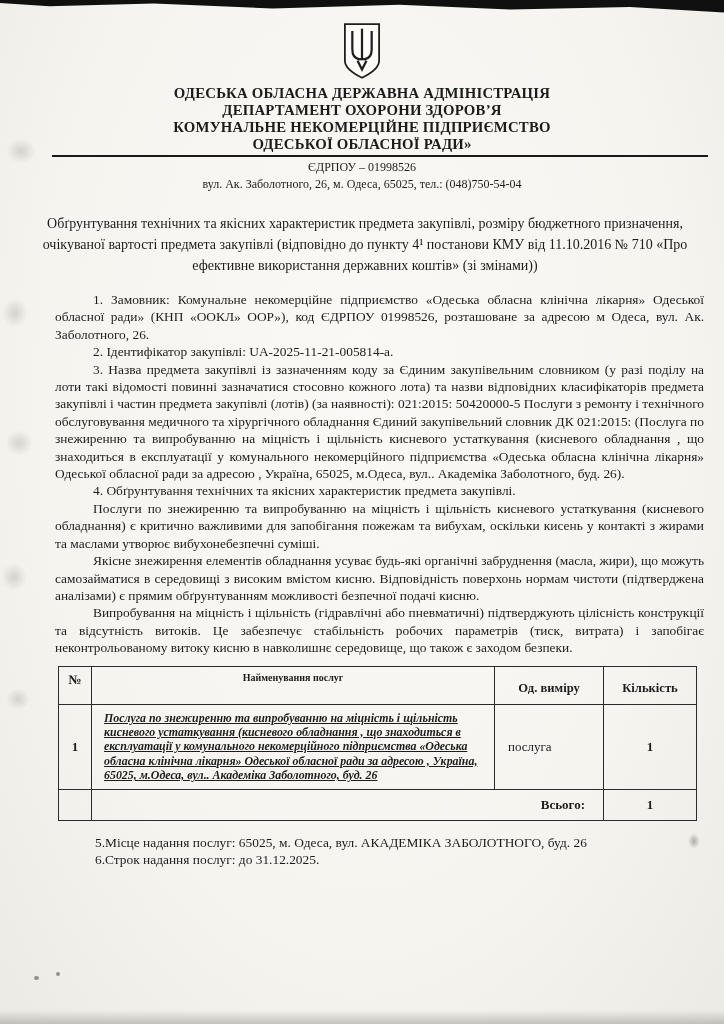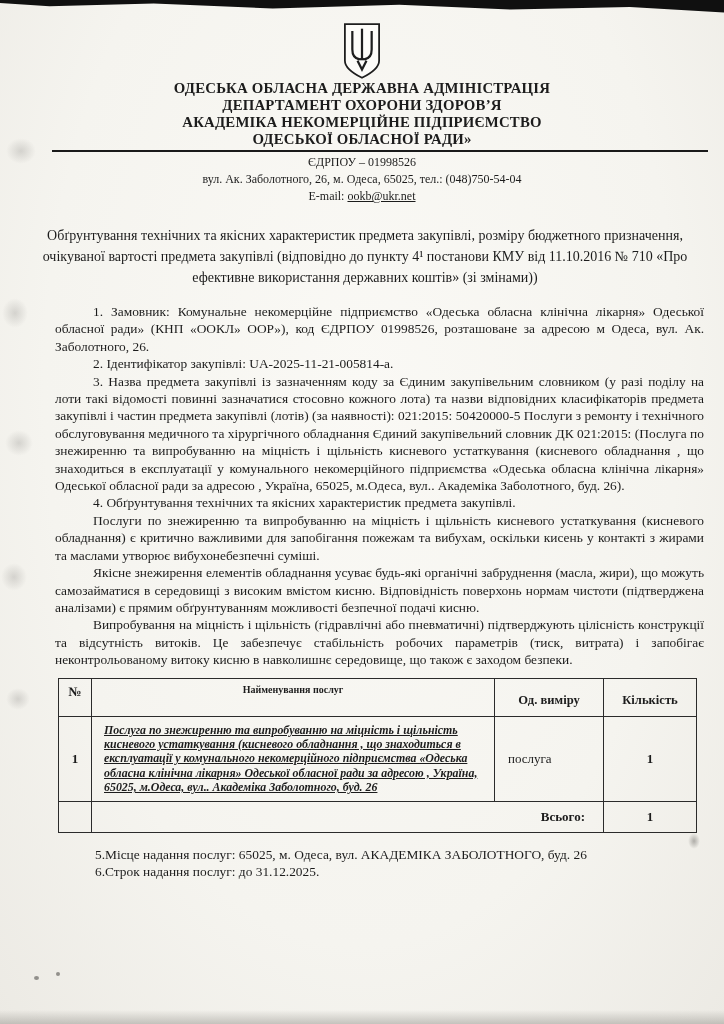--- a/index.html
+++ b/index.html
@@ -20,21 +20,21 @@
     position:absolute;bottom:0;left:0;width:100%;height:14px;
     background:linear-gradient(180deg,rgba(160,158,152,0) 0%,rgba(150,148,142,0.5) 100%);
     z-index:5;
   }
   .smudge{position:absolute;border-radius:50%;
     background:radial-gradient(ellipse,rgba(140,138,134,0.30) 0%,rgba(140,138,134,0) 70%);}
   .dot{position:absolute;width:5px;height:4px;border-radius:50%;background:rgba(70,68,64,0.55);}
   
   .header{text-align:center;padding-top:22px;position:relative;z-index:2;}
   .emblem{display:block;margin:0 auto;}
-  .org{font-weight:bold;font-size:14.8px;line-height:17px;letter-spacing:0.2px;}
+  .org{margin-top:5px;font-weight:bold;font-size:14.8px;line-height:17px;letter-spacing:0.2px;}
   .org div{white-space:nowrap;}
   .divider{border:none;border-top:2px solid #1a1a1a;margin:2px 16px 0 52px;}
   .sub{font-size:12px;line-height:14px;margin-top:3px;}
   .sub .u{text-decoration:underline;}
   
   .doc-title{
     margin:22px 24px 0 30px;text-align:center;font-weight:normal;
     font-size:14px;line-height:21px;
   }
   
@@ -80,27 +80,26 @@
       <path d="M17,12 V37 C17,45 21,49 26,50"></path>
       <path d="M43,12 V37 C43,45 39,49 34,50"></path>
       <path d="M30,9 V50"></path>
       <path d="M24,50 H36"></path>
       <path d="M24,52 L30,64 L36,52"></path>
     </g>
   </svg>
   <div class="org">
     <div>ОДЕСЬКА ОБЛАСНА ДЕРЖАВНА АДМІНІСТРАЦІЯ</div>
     <div>ДЕПАРТАМЕНТ ОХОРОНИ ЗДОРОВ’Я</div>
-    <div>АКАДЕМІКА НЕКОМЕРЦІЙНЕ ПІДПРИЄМСТВО</div>
+    <div>КОМУНАЛЬНЕ НЕКОМЕРЦІЙНЕ ПІДПРИЄМСТВО</div>
     <div>ОДЕСЬКОЇ ОБЛАСНОЇ РАДИ»</div>
   </div>
   <hr class="divider">
   <div class="sub">ЄДРПОУ – 01998526</div>
   <div class="sub">вул. Ак. Заболотного, 26,  м. Одеса, 65025,  тел.: (048)750-54-04</div>
-  <div class="sub"><span>E-mail:</span> <span class="u">ookb@ukr.net</span></div>
 </div>
 
 <div class="doc-title">Обґрунтування технічних та якісних характеристик предмета закупівлі, розміру бюджетного призначення, очікуваної вартості предмета закупівлі (відповідно до пункту 4¹ постанови КМУ від 11.10.2016 № 710 «Про ефективне використання державних коштів» (зі змінами))</div>
 
 <div class="body-text">
   <p>1. Замовник: Комунальне некомерційне підприємство «Одеська обласна клінічна лікарня» Одеської обласної ради» (КНП «ООКЛ» ООР»), код ЄДРПОУ 01998526, розташоване за адресою м Одеса, вул. Ак. Заболотного, 26.</p>
   <p>2. Ідентифікатор закупівлі: UA-2025-11-21-005814-a.</p>
   <p>3. Назва предмета закупівлі із зазначенням коду за Єдиним закупівельним словником (у разі поділу на лоти такі відомості повинні зазначатися стосовно кожного лота) та назви відповідних класифікаторів предмета закупівлі і частин предмета закупівлі (лотів) (за наявності): 021:2015: 50420000-5 Послуги з ремонту і технічного обслуговування медичного та хірургічного обладнання Єдиний закупівельний словник ДК 021:2015: (Послуга по знежиренню та випробуванню на міцність і щільність кисневого устаткування (кисневого обладнання , що знаходиться в експлуатації  у комунального некомерційного підприємства «Одеська обласна клінічна лікарня» Одеської обласної ради за адресою , Україна, 65025, м.Одеса, вул.. Академіка Заболотного, буд. 26).</p>
   <p>4. Обґрунтування технічних та якісних характеристик предмета закупівлі.</p>
   <p>Послуги по знежиренню та випробуванню на міцність і щільність кисневого устаткування (кисневого обладнання) є критично важливими для запобігання пожежам та вибухам, оскільки кисень у контакті з жирами та маслами утворює вибухонебезпечні суміші.</p>

